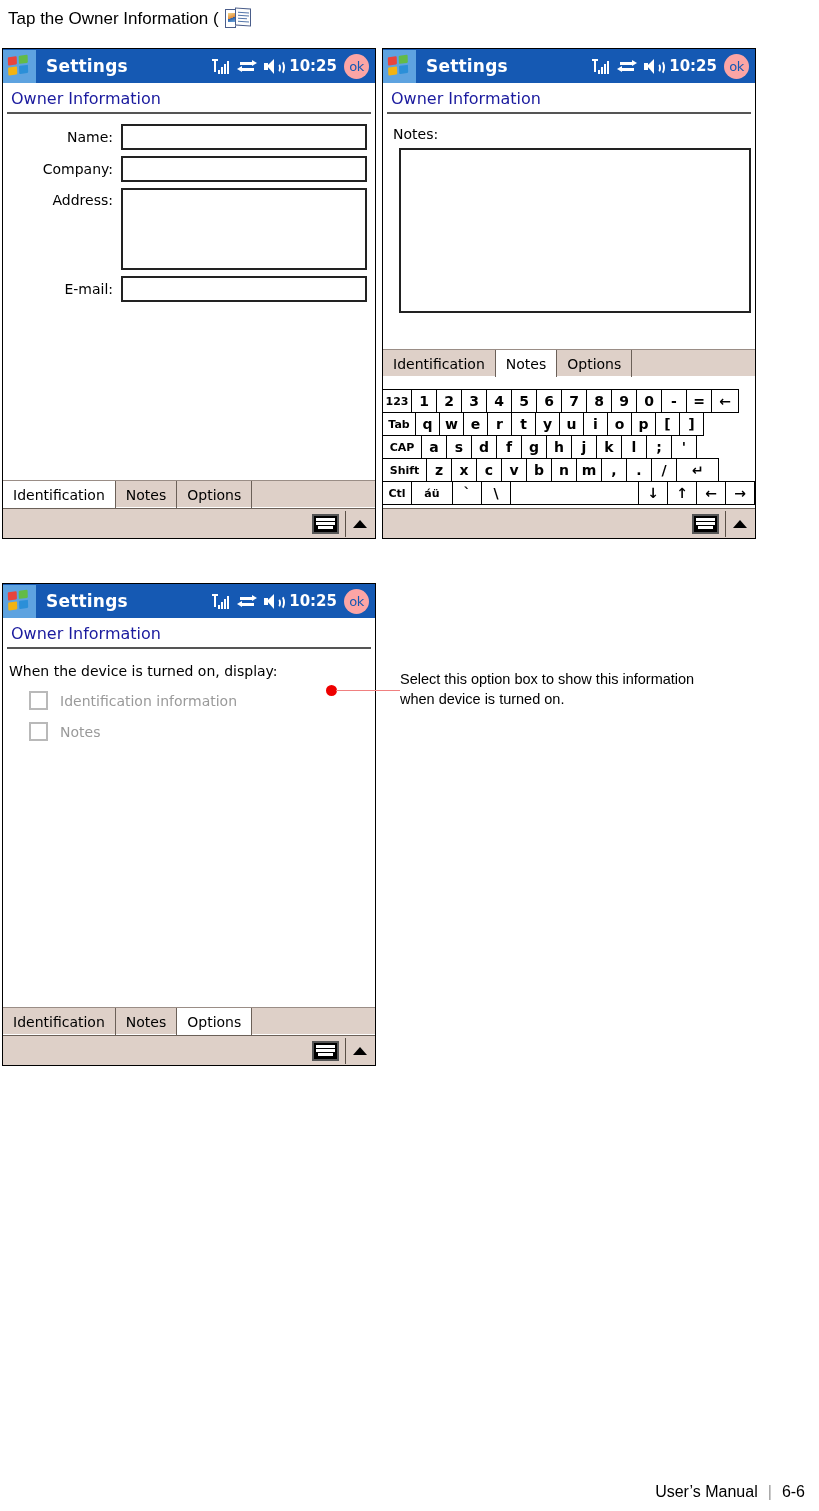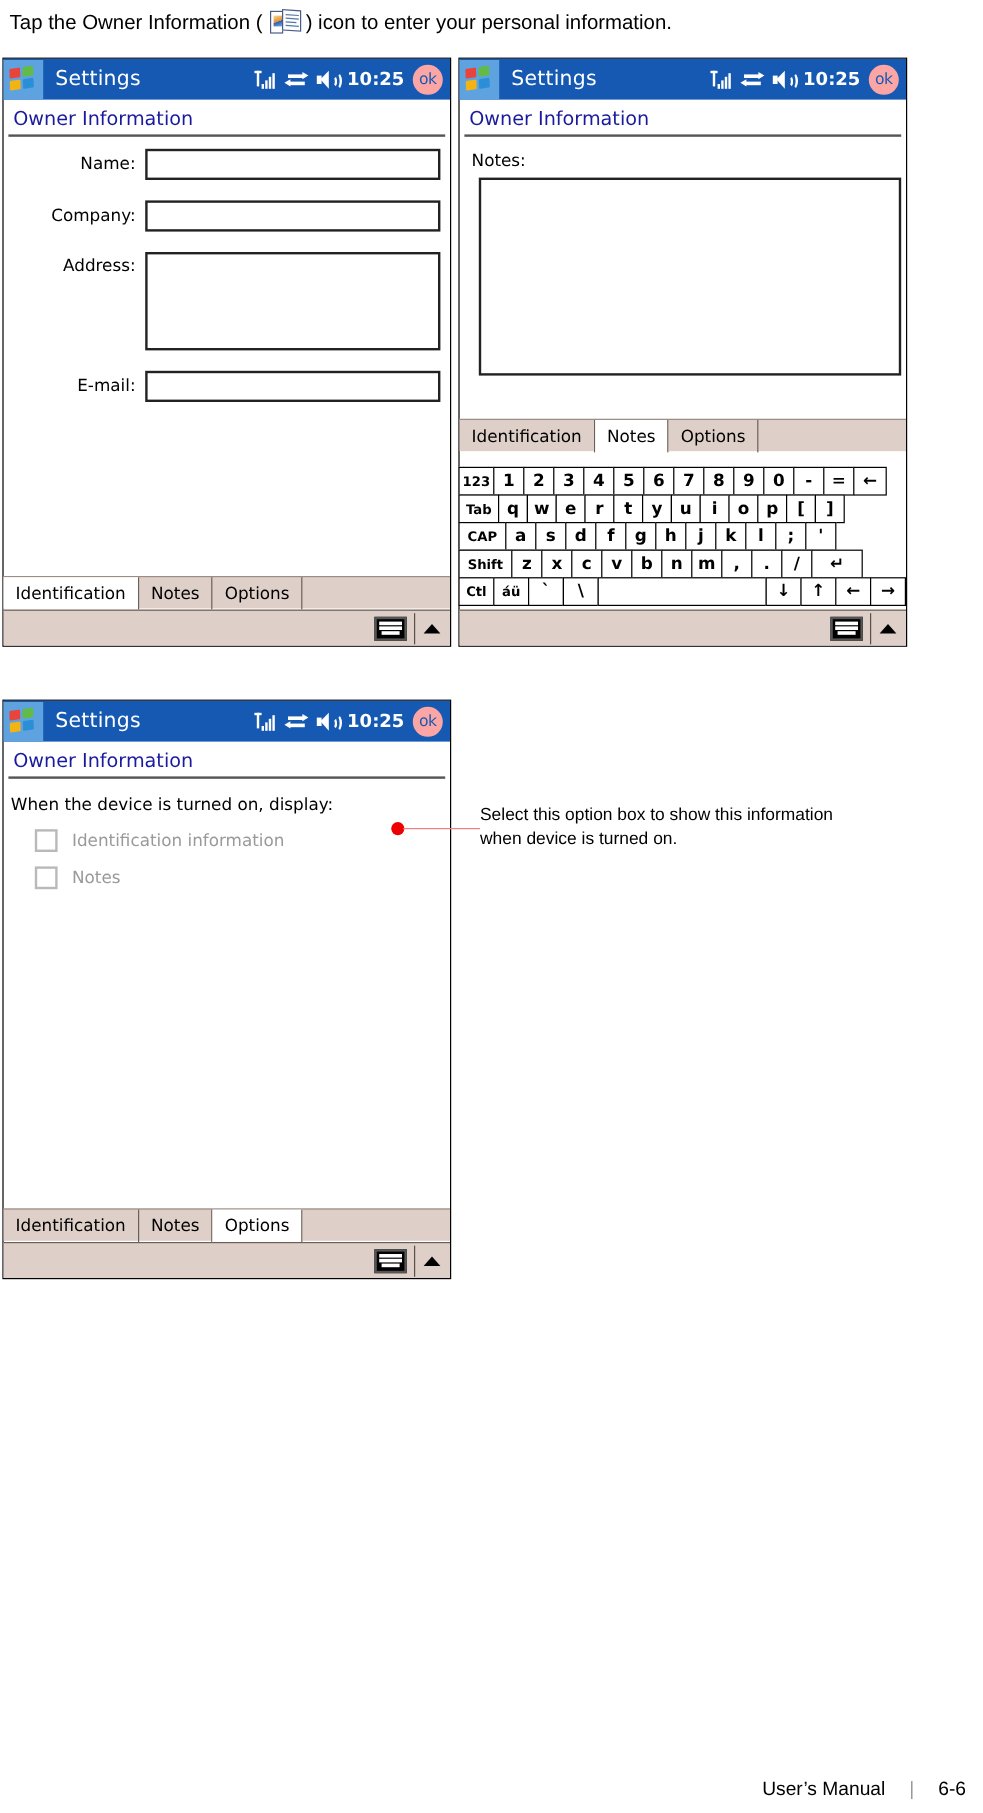--- a/index.html
+++ b/index.html
@@ -106,21 +106,21 @@
     transform: rotate(-8deg) skewX(-6deg);
   }
   .winlogo .q { position:absolute; width:9px; height:8px; border-radius:1px;}
   .winlogo .q1 { left:0;  top:0;  background:#e8443c; }
   .winlogo .q2 { left:11px; top:0;  background:#63bb47; }
   .winlogo .q3 { left:0;  top:10px; background:#f3b313; }
   .winlogo .q4 { left:11px; top:10px; background:#2b8fd8; }
 
   .tb-title {
     color: #ffffff;
-    font-weight: normal;
+    font-weight: bold;
     font-size: 17px;
     margin-left: 10px;
     letter-spacing: .2px;
   }
   .tb-status {
     position: absolute;
     right: 6px;
     top: 0;
     height: 34px;
     display: flex;
@@ -167,21 +167,21 @@
   .page-head {
     color: #1a1a9e;
     font-weight: normal;
     font-size: 16px;
     padding: 6px 0 4px 8px;
   }
   .head-rule { border-bottom: 2px solid #555; margin: 0 4px; }
 
   
   .form-area { position: relative; padding-top: 10px; }
-  .form-row { display: flex; align-items: flex-start; margin-bottom: 17px; }
+  .form-row { display: flex; align-items: flex-start; margin-bottom: 6px; }
   .form-label {
     width: 110px;
     text-align: right;
     padding-right: 8px;
     font-size: 14px;
     color: #000;
     line-height: 26px;
   }
   .form-input {
     flex: none;
@@ -338,34 +338,33 @@
   
   .footer {
     position: absolute;
     right: 14px;
     bottom: 10px;
     font-family: "Liberation Sans", sans-serif;
     font-size: 16px;
     color: #000;
     display: flex;
     align-items: center;
-    gap: 20px;
+    gap: 10px;
   }
   .footer .bar { color:#999; }
 </style>
 </head>
 <body>
 
 <div class="intro">
   <span>Tap the Owner Information (</span>
   <span class="intro-icon">
     <span class="card-left"><span class="photo"></span></span>
     <span class="card-right"><i></i><i></i><i></i><i></i></span>
   </span>
-  <span>) icon to enter your personal information.</span>
 </div>
 
 <div class="pda pda-1">
 
   <div class="titlebar">
     <div class="winlogo">
       <span class="flag">
         <span class="q q1"></span>
           <span class="q q2"></span>
         <span class="q q3"></span>
@@ -539,21 +538,21 @@
         <div class="key" style="width: 26px;">b</div>
         <div class="key" style="width: 26px;">n</div>
         <div class="key" style="width: 26px;">m</div>
         <div class="key" style="width: 26px;">,</div>
         <div class="key" style="width: 26px;">.</div>
         <div class="key" style="width: 26px;">/</div>
         <div class="key" style="width: 43px;">↵</div>
       </div>
       <div class="kb-row">
         <div class="key sm" style="width: 30px;">Ctl</div>
-        <div class="key sm" style="width: 30px;">áü</div>
+        <div class="key sm" style="width: 42px;">áü</div>
         <div class="key" style="width: 30px;">`</div>
         <div class="key" style="width: 30px;">\</div>
         <div class="key flex"></div>
         <div class="key" style="width: 30px;">↓</div>
         <div class="key" style="width: 30px;">↑</div>
         <div class="key" style="width: 30px;">←</div>
         <div class="key" style="width: 30px;">→</div>
       </div>
     </div>
 

